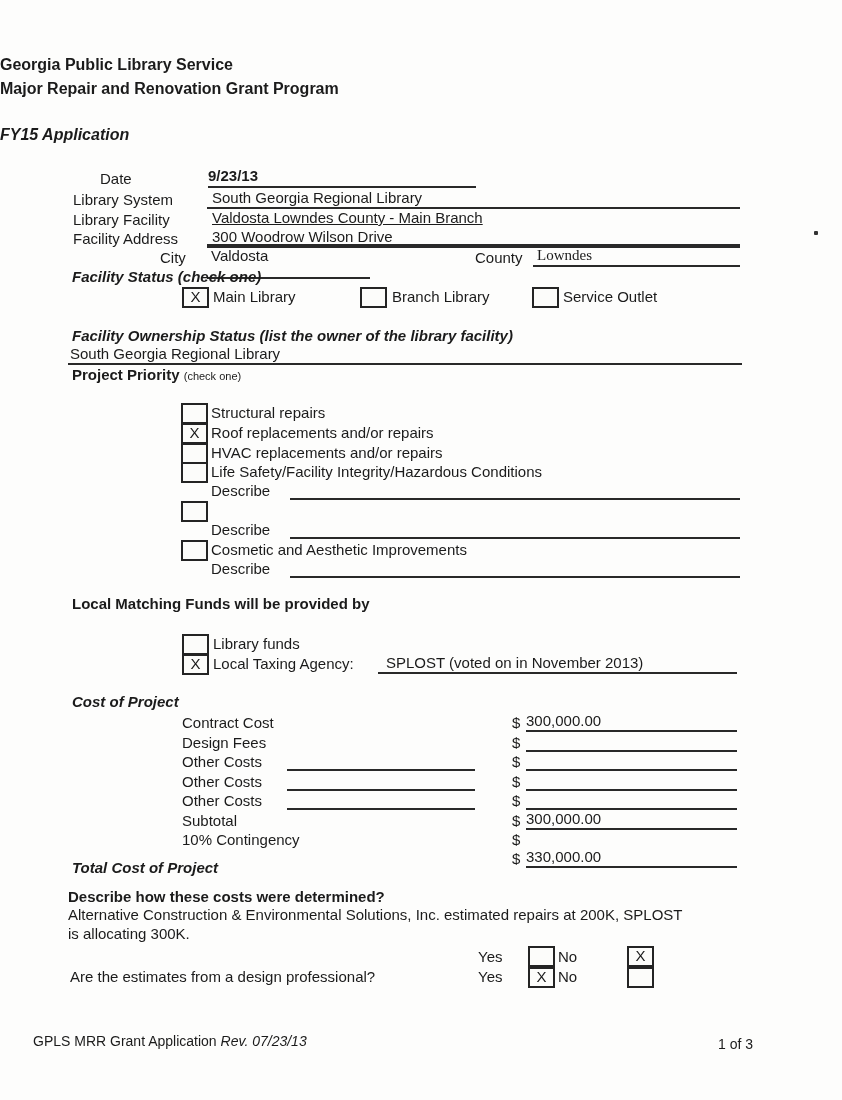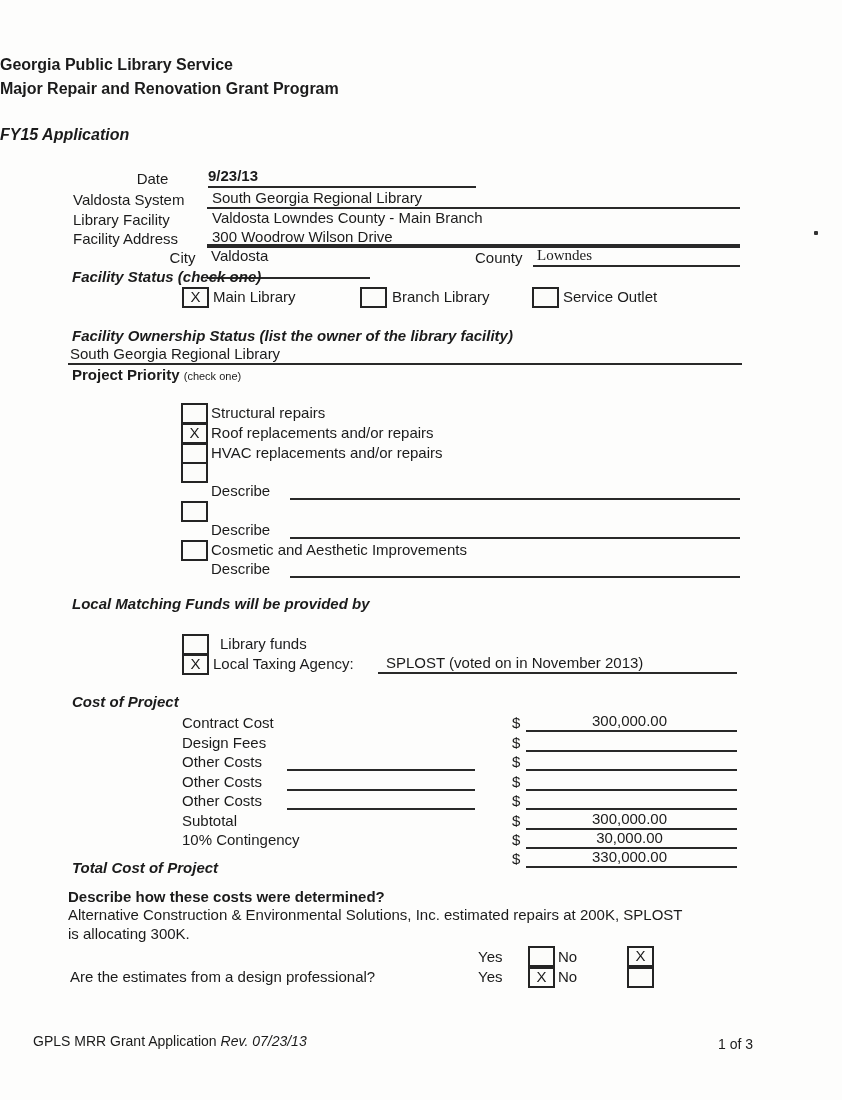--- a/index.html
+++ b/index.html
@@ -6,21 +6,21 @@
   .page {
     position:relative; width:842px; height:1100px; overflow:hidden;
     background:#fdfdfc; color:#1b1b1b;
     font-family:"Liberation Sans", sans-serif; font-size:15px;
   }
   .a { position:absolute; white-space:nowrap; }
   .b { font-weight:bold; }
   .i { font-style:italic; }
   .bi { font-weight:bold; font-style:italic; }
   .ctr { text-align:left; }
-  .rt { text-align:center; }
+  .rt { text-align:left; }
   .sm { font-size:11px; }
   .field { position:absolute; border-bottom:2px solid #292929; box-sizing:border-box; }
   .cb {
     position:absolute; width:27px; height:21px; border:2px solid #242424;
     box-sizing:border-box; text-align:center; font-size:15px; line-height:16px;
     background:#fcfcfa;
   }
   .hdr { font-size:16px; font-weight:bold; }
   .speck { position:absolute; width:4px; height:4px; background:#333; border-radius:1px; }
   .footer-txt { font-size:14px; }
@@ -30,25 +30,25 @@
 
 <div class="page">
 
   <div class="a hdr ctr" style="left:0; top:56; left:0px; top:56px; width:820px;">Georgia Public Library Service</div>
   <div class="a hdr ctr" style="left:0px; top:80px; width:820px;">Major Repair and Renovation Grant Program</div>
   <div class="a hdr ctr i" style="left:0px; top:126px; width:820px;">FY15 Application</div>
 
   <div class="a rt" style="left:100px; top:170px; width:105px;">Date</div>
   <div class="field ctr b" style="left:208px; top:167px; width:268px; height:21px;">9/23/13</div>
 
-  <div class="a" style="left:73px; top:191px;">Valdosta System</div>
+  <div class="a" style="left:73px; top:191px;">Library System</div>
   <div class="field" style="left:207px; top:189px; width:533px; height:20px; padding-left:5px;">South Georgia Regional Library</div>
 
   <div class="a" style="left:73px; top:211px;">Library Facility</div>
-  <div class="field" style="left:207px; top:209px; width:533px; height:37px; padding-left:5px;">Valdosta Lowndes County - Main Branch</div>
+  <div class="field" style="left:207px; top:209px; width:533px; height:37px; padding-left:5px;text-decoration:underline;">Valdosta Lowndes County - Main Branch</div>
 
   <div class="a" style="left:73px; top:230px;">Facility Address</div>
   <div class="field" style="left:207px; top:228px; width:533px; height:20px; padding-left:5px;">300 Woodrow Wilson Drive</div>
 
   <div class="a rt" style="left:160px; top:249px; width:45px;">City</div>
   <div class="field" style="left:207px; top:247px; width:163px; height:32px; padding-left:4px;">Valdosta</div>
   <div class="a" style="left:475px; top:249px;">County</div>
   <div class="field" style="left:533px; top:247px; width:207px; height:20px; padding-left:4px;font-family:Liberation Serif, serif;">Lowndes</div>
 
   <div class="a bi" style="left:72px; top:268px;">Facility Status (check one)</div>
@@ -73,39 +73,40 @@
   <div class="cb" style="left:181px; top:403px;"></div>
   <div class="a" style="left:211px; top:404px;">Structural repairs</div>
 
   <div class="cb" style="left:181px; top:423px;">X</div>
   <div class="a" style="left:211px; top:424px;">Roof replacements and/or repairs</div>
 
   <div class="cb" style="left:181px; top:443px;"></div>
   <div class="a" style="left:211px; top:444px;">HVAC replacements and/or repairs</div>
 
   <div class="cb" style="left:181px; top:462px;"></div>
+  <div class="a" style="left:211px; top:463px;">Life Safety/Facility Integrity/Hazardous Conditions</div>
 
   <div class="a" style="left:211px; top:482px;">Describe</div>
   <div class="field" style="left:290px; top:480px; width:450px; height:20px;"></div>
 
   <div class="cb" style="left:181px; top:501px;"></div>
 
   <div class="a" style="left:211px; top:521px;">Describe</div>
   <div class="field" style="left:290px; top:519px; width:450px; height:20px;"></div>
 
   <div class="cb" style="left:181px; top:540px;"></div>
   <div class="a" style="left:211px; top:541px;">Cosmetic and Aesthetic Improvements</div>
 
   <div class="a" style="left:211px; top:560px;">Describe</div>
   <div class="field" style="left:290px; top:558px; width:450px; height:20px;"></div>
 
-  <div class="a b" style="left:72px; top:595px;font-style:italic;">Local Matching Funds will be provided by</div>
+  <div class="a b" style="left:72px; top:595px;">Local Matching Funds will be provided by</div>
 
   <div class="cb" style="left:182px; top:634px;"></div>
-  <div class="a" style="left:220px; top:635px;">Library funds</div>
+  <div class="a" style="left:213px; top:635px;">Library funds</div>
 
   <div class="cb" style="left:182px; top:654px;">X</div>
   <div class="a" style="left:213px; top:655px;">Local Taxing Agency:</div>
   <div class="field" style="left:378px; top:654px; width:359px; height:20px; padding-left:8px;">SPLOST (voted on in November 2013)</div>
 
   <div class="a bi" style="left:72px; top:693px;">Cost of Project</div>
 
   <div class="a" style="left:182px; top:714px;">Contract Cost</div>
   <div class="a" style="left:512px; top:714px;">$</div>
   <div class="field rt" style="left:526px; top:712px; width:211px; height:20px; padding-right:4px;">300,000.00</div>
@@ -128,21 +129,20 @@
   <div class="field" style="left:287px; top:791px; width:188px; height:19px;"></div>
   <div class="a" style="left:512px; top:792px;">$</div>
   <div class="field rt" style="left:526px; top:790px; width:211px; height:20px; padding-right:4px;"></div>
 
   <div class="a" style="left:182px; top:812px;">Subtotal</div>
   <div class="a" style="left:512px; top:812px;">$</div>
   <div class="field rt" style="left:526px; top:810px; width:211px; height:20px; padding-right:4px;">300,000.00</div>
 
   <div class="a" style="left:182px; top:831px;">10% Contingency</div>
   <div class="a" style="left:512px; top:831px;">$</div>
-  <div class="field rt" style="left:526px; top:829px; width:211px; height:20px; padding-right:4px;">30,000.00</div>
 
   <div class="a bi" style="left:72px; top:850px;margin-top:9px;">Total Cost of Project</div>
   <div class="a" style="left:512px; top:850px;">$</div>
   <div class="field rt" style="left:526px; top:848px; width:211px; height:20px; padding-right:4px;">330,000.00</div>
 
   <div class="a b" style="left:68px; top:888px;">Describe how these costs were determined?</div>
   <div class="a" style="left:68px; top:906px;">Alternative Construction &amp; Environmental Solutions, Inc. estimated repairs at 200K, SPLOST</div>
   <div class="a" style="left:68px; top:925px;">is allocating 300K.</div>
 
   <div class="a" style="left:478px; top:948px;">Yes</div>

